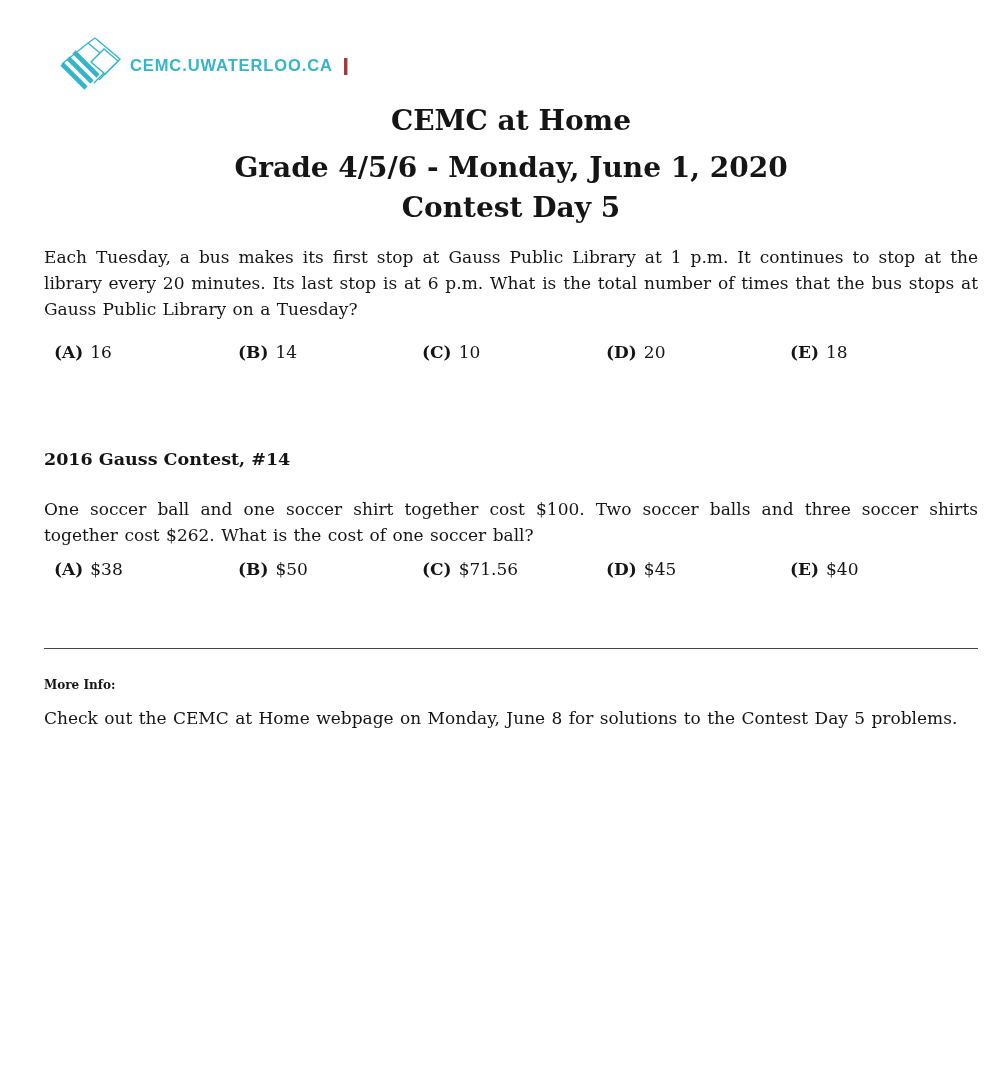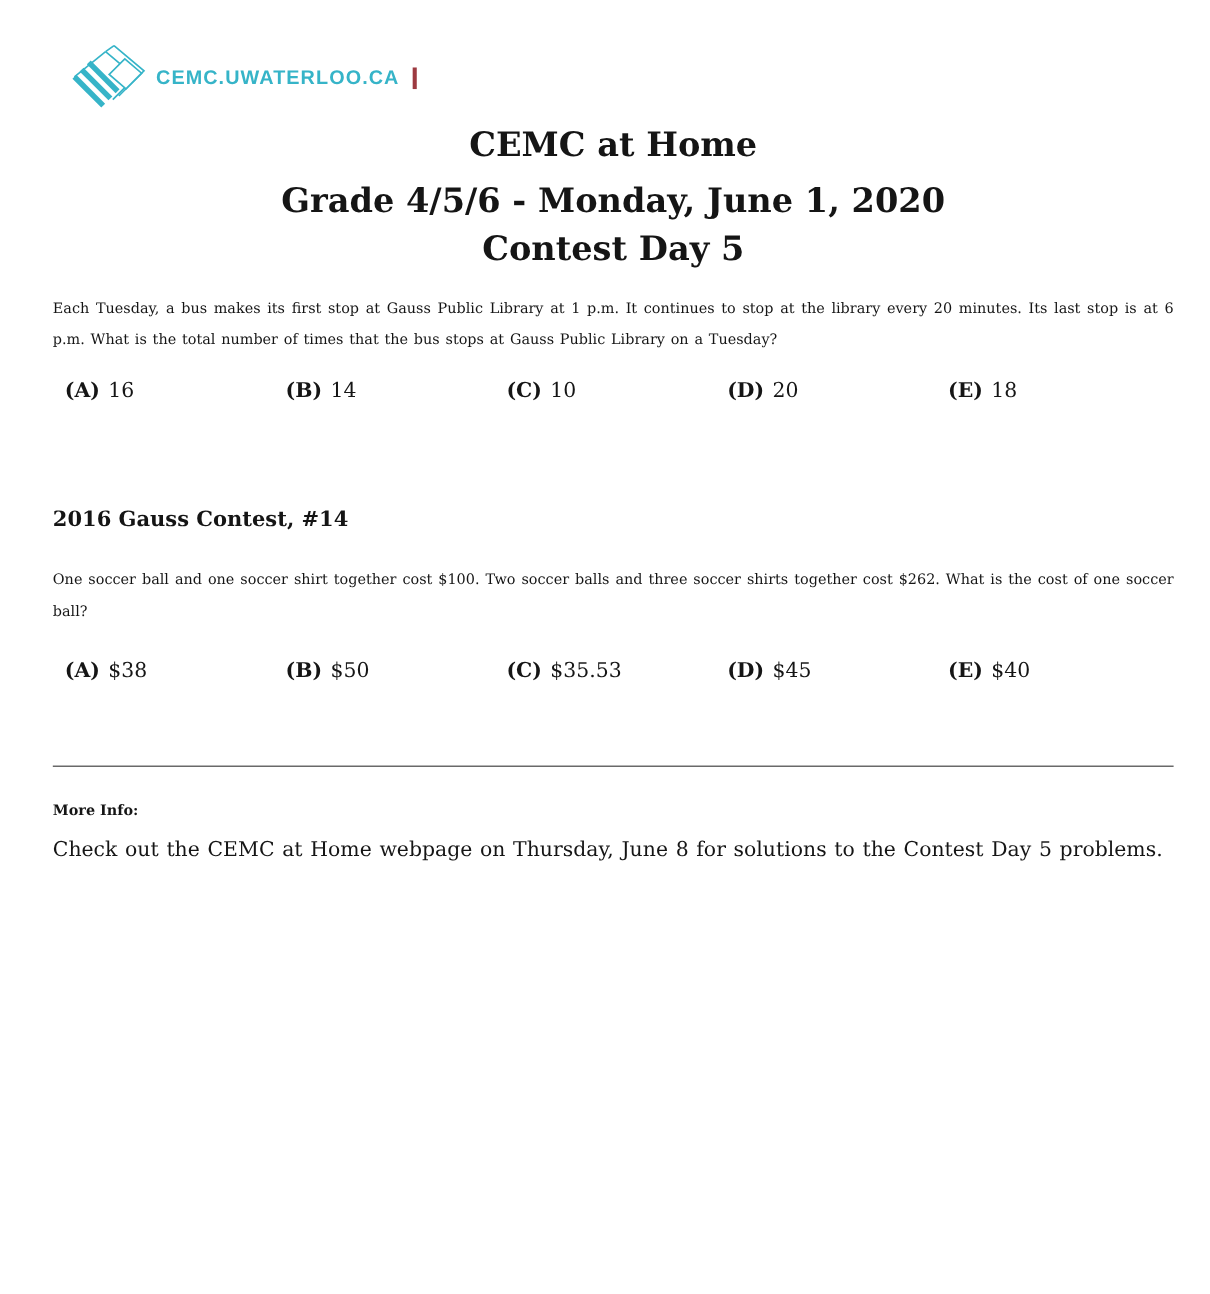--- a/index.html
+++ b/index.html
@@ -68,37 +68,37 @@
     word-spacing: 1px;
   }
   .section-heading {
     font-size: 17.5px;
     line-height: 26px;
     font-weight: 700;
   }
   .heading-1 { margin-top: 56px; }
   .heading-2 { margin-top: 81px; }
   .problem-text {
-    font-size: 12px;
+    font-size: 17px;
     line-height: 26px;
     text-align: justify;
     word-spacing: 1px;
   }
   .problem-text-1 { margin-top: 16px; }
   .problem-text-2 { margin-top: 24px; }
 
   
   .choices {
     display: flex;
     margin-left: 10px;
     font-size: 17px;
     line-height: 26px;
   }
   .choices-1 { margin-top: 17px; }
-  .choices-2 { margin-top: 24px; }
+  .choices-2 { margin-top: 8px; }
   .choice { width: 184px; flex: 0 0 auto; }
   .choice:last-child { width: auto; }
   .choice-label { font-weight: 700; }
   .choice-value { margin-left: 7px; }
 
   
   .divider {
     margin-top: 66px;
     border: none;
     border-top: 1.6px solid #454545;
@@ -174,28 +174,28 @@
     <h2 class="section-heading heading-2">2016 Gauss Contest, #14</h2>
     <p class="problem-text problem-text-2">One soccer ball and one soccer shirt together cost $100. Two soccer balls and three soccer shirts together cost $262. What is the cost of one soccer ball?</p>
     <div class="choices choices-2">
       <div class="choice">
         <span class="choice-label">(A)</span><span class="choice-value">$38</span>
       </div>
       <div class="choice">
         <span class="choice-label">(B)</span><span class="choice-value">$50</span>
       </div>
       <div class="choice">
-        <span class="choice-label">(C)</span><span class="choice-value">$35.53</span>
+        <span class="choice-label">(C)</span><span class="choice-value">$71.56</span>
       </div>
       <div class="choice">
         <span class="choice-label">(D)</span><span class="choice-value">$45</span>
       </div>
       <div class="choice">
         <span class="choice-label">(E)</span><span class="choice-value">$40</span>
       </div>
     </div>
   </section>
 
   <hr class="divider">
   <h3 class="more-info-heading">More Info:</h3>
-  <p class="more-info-text">Check out the CEMC at Home webpage on Thursday, June 8 for solutions to the Contest Day 5 problems.</p>
+  <p class="more-info-text">Check out the CEMC at Home webpage on Monday, June 8 for solutions to the Contest Day 5 problems.</p>
 
 </div>
 
 </body></html>

